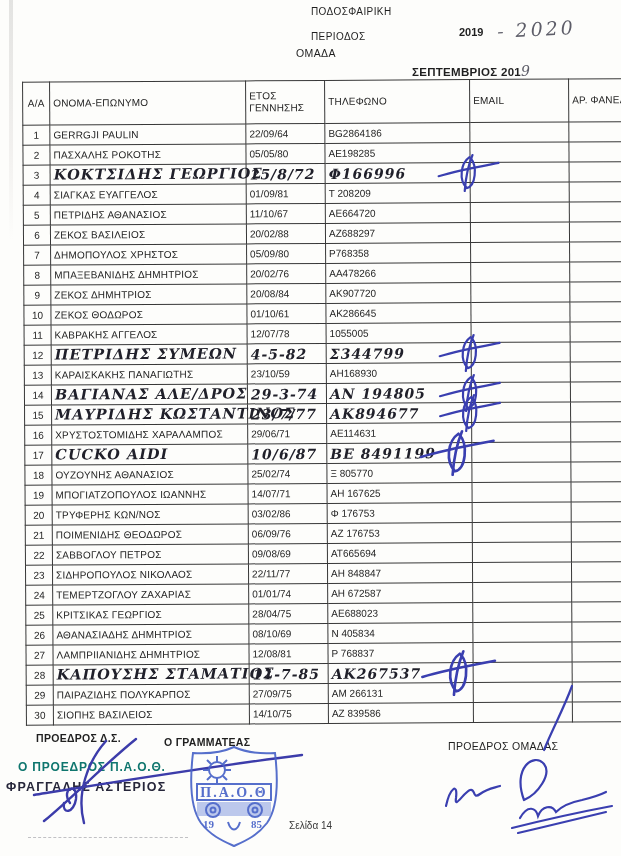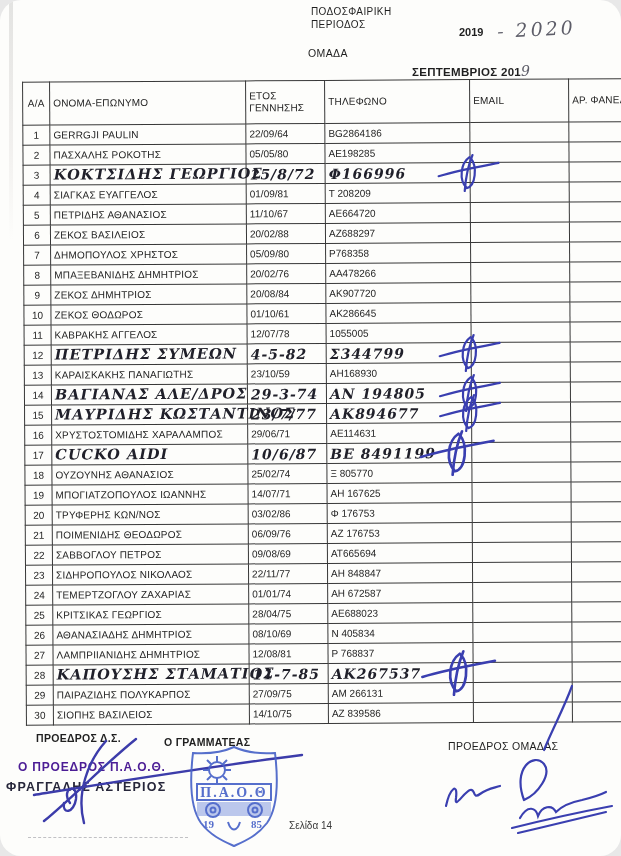--- a/index.html
+++ b/index.html
@@ -1,31 +1,31 @@
 <!DOCTYPE html>
 <html><head>
 <meta charset="utf-8">
 <style>
   html,body{margin:0;padding:0;background:#e8e8e8;}
   .page{
     position:relative; width:621px; height:856px; margin:0 auto;
     background:#fdfdfb; overflow:hidden;
-    font-family:"Liberation Sans", sans-serif; color:#1f1f1f;border-radius:21px;
+    font-family:"Liberation Sans", sans-serif; color:#1f1f1f;
   }
   .abs{position:absolute;}
   
   .edge-artifact{left:9px; top:0; width:4px; height:240px;
     background:linear-gradient(#d8d8d6, #eceae8 60%, transparent); opacity:.7;}
 
   
   .h-line1{left:311px; top:6px;  font-size:10px; letter-spacing:.4px;}
-  .h-line2{left:311px; top:19px; font-size:10px; letter-spacing:.4px;}
+  .h-line2{left:311px; top:31px; font-size:10px; letter-spacing:.4px;}
   .h-title{left:309px; top:23px; font-size:17px; font-weight:bold; letter-spacing:.6px;}
   .h-year {left:459px; top:26px; font-size:11px; font-weight:bold;}
-  .h-team {left:308px; top:47px; font-size:10.5px; letter-spacing:.4px;}
+  .h-team {left:296px; top:47px; font-size:10.5px; letter-spacing:.4px;}
   .h-month{left:412px; top:63px; font-size:11.5px; font-weight:bold; letter-spacing:.3px;text-align:center;}
   .hw-pencil{
     font-family:"DejaVu Serif", serif; font-style:italic; color:#5d5d68;
     font-weight:normal;
   }
   .h-year-hw{left:497px; top:18px; font-size:19px; transform:rotate(-3deg); letter-spacing:3px;}
   .h-month-hw{font-size:14px;}
 
   
   .table-wrap{left:24px; top:80px; width:583px; transform:rotate(-0.35deg);}
@@ -51,21 +51,21 @@
   tr.hw td.c-name{font-size:14.5px;}
   .pen-mark{position:absolute; left:-34px; top:-9px; width:64px; height:38px;
     pointer-events:none; z-index:5;}
   .pen-mark path{stroke:#3a3fb0; stroke-width:2.2; fill:none; stroke-linecap:round;}
   .pen-mark.big{left:-70px; top:-13px; width:110px; height:46px;}
 
   
   .f-left-title  {left:36px;  top:732px; font-size:10.5px; font-weight:bold; letter-spacing:.3px;}
   .f-center-title{left:164px; top:736px; font-size:10.5px; font-weight:bold; letter-spacing:.3px;}
   .f-right-title {left:412px; top:740px; font-size:10.5px; letter-spacing:.3px;padding-left:36px;}
-  .f-stamp1{left:18px; top:760px; font-size:12px;  font-weight:bold; color:#4c1d95; letter-spacing:.8px;}
+  .f-stamp1{left:18px; top:760px; font-size:12px;  font-weight:bold; color:#0f766e; letter-spacing:.8px;}
   .f-stamp2{left:6px;  top:780px; font-size:12.5px;font-weight:bold; color:#26263a; letter-spacing:1.2px;}
   .page-num{left:289px; top:820px; font-size:10px; color:#3a3a3a;}
   .dash-artifact{left:28px; top:837px; width:160px; height:1px;
     border-top:1px dashed #9a9aa0; opacity:.6;}
 
   .sig path{fill:none; stroke-linecap:round;}
   .sig-left{left:26px; top:733px; width:280px; height:96px;}
   .sig-left path{stroke:#3c3caa; stroke-width:2.4;}
   .sig-right{left:420px; top:748px; width:196px; height:90px;}
   .sig-right path{stroke:#3a3fb0; stroke-width:2.2;}

